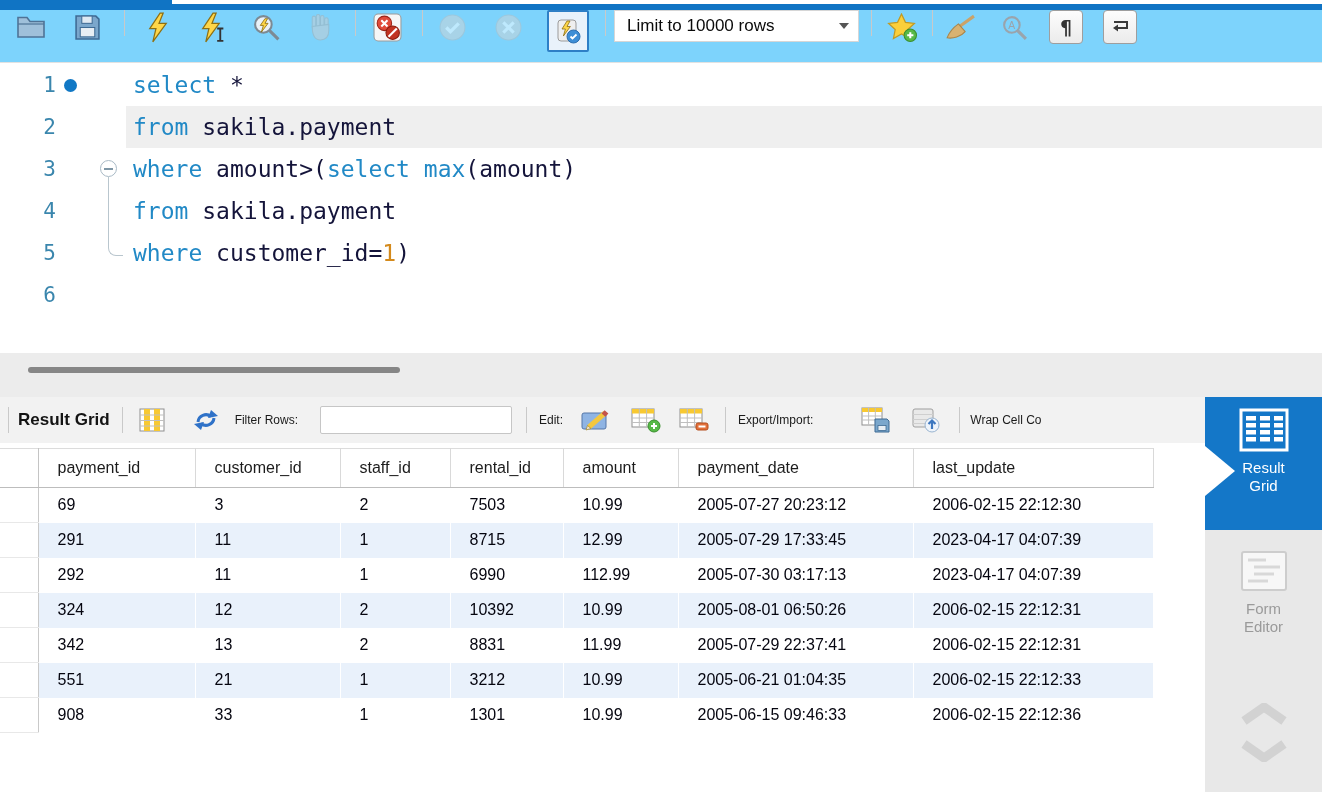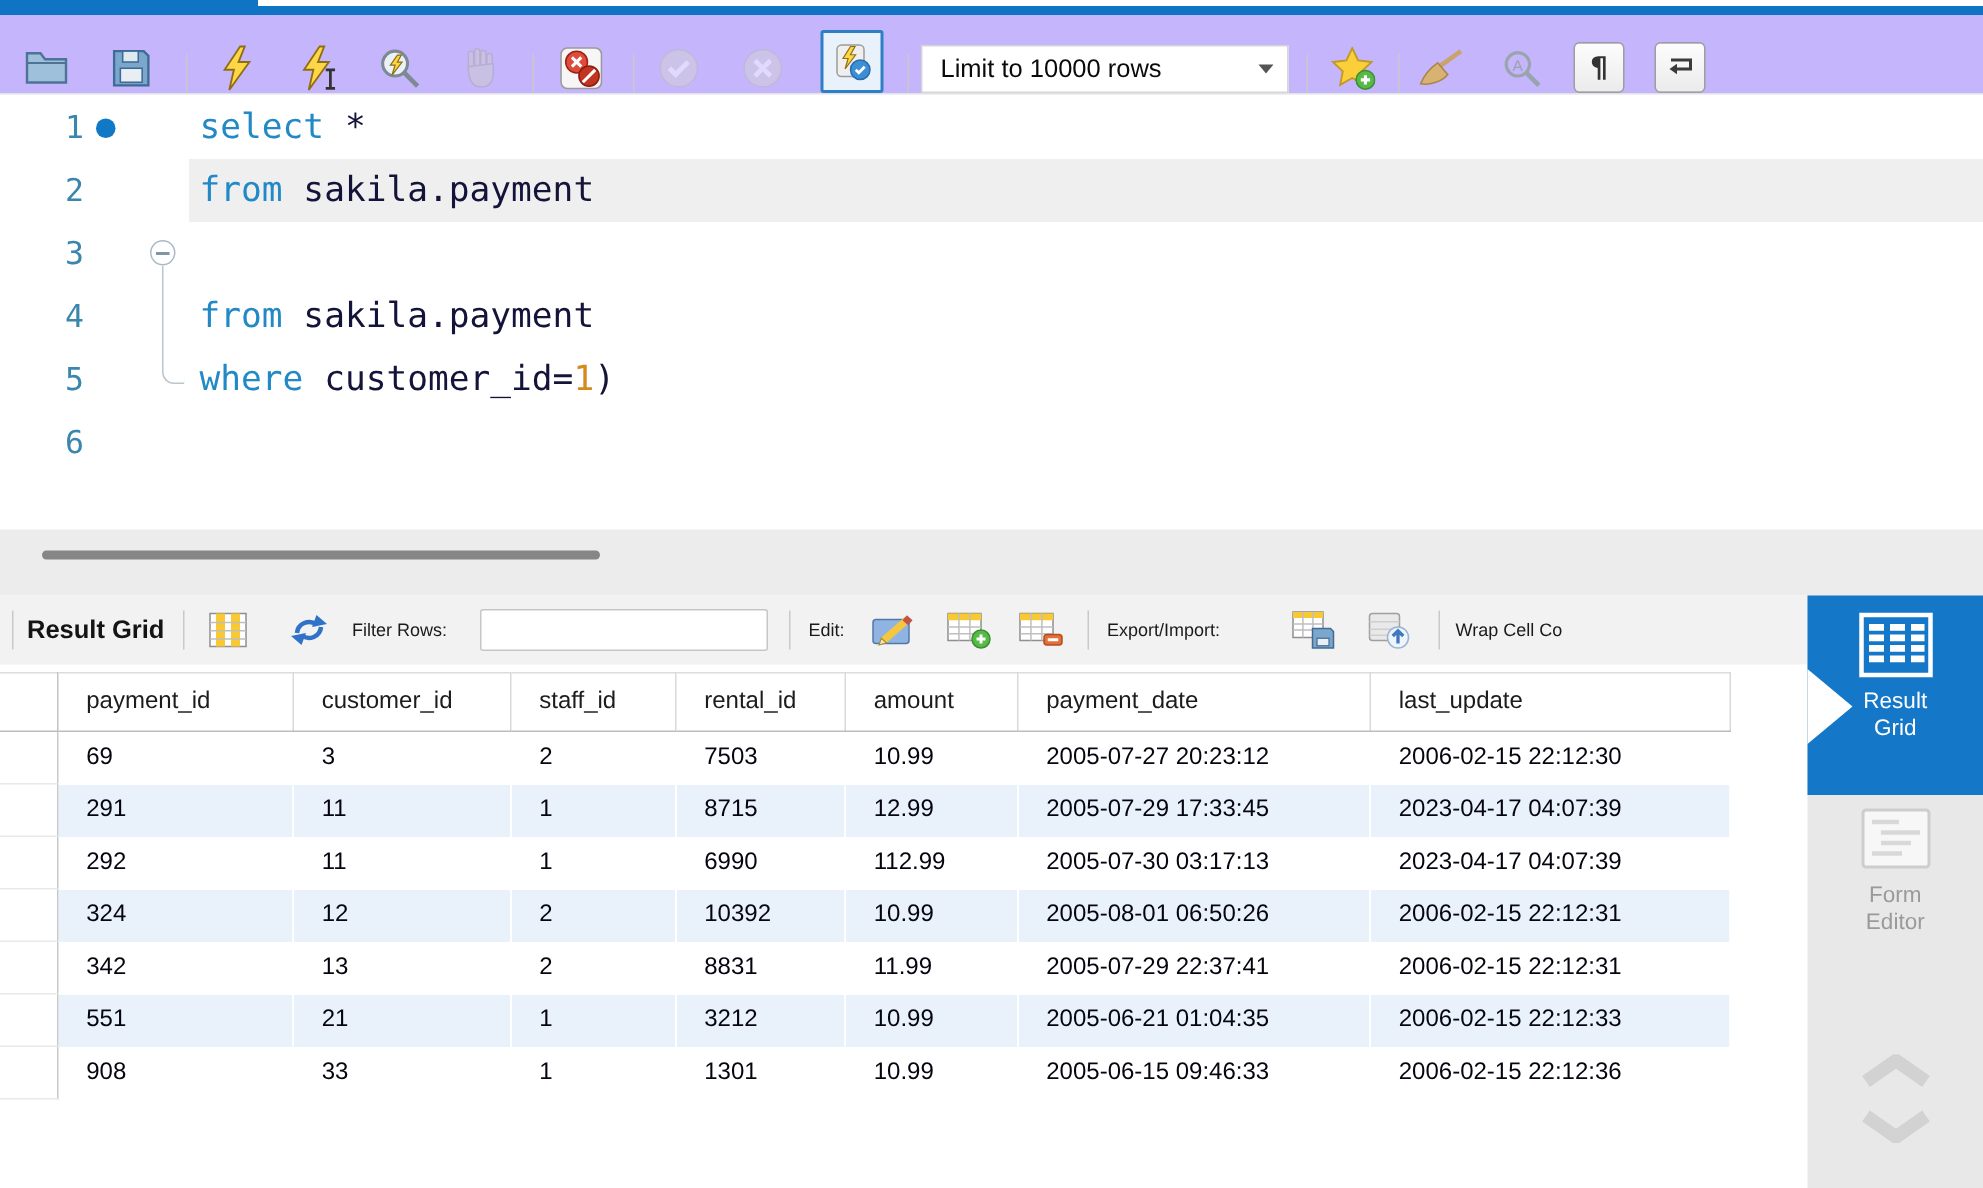--- a/index.html
+++ b/index.html
@@ -3,22 +3,22 @@
 <meta charset="utf-8">
 <style>
   html,body{margin:0;padding:0;}
   body{width:1322px;height:792px;position:relative;overflow:hidden;background:#fff;
        font-family:"Liberation Sans",sans-serif;color:#111;}
   .abs{position:absolute;}
   
   #tab-indicator{left:0;top:0;width:172px;height:10px;background:#1074c4;}
   #tab-line{left:172px;top:4px;right:0;height:6px;background:#1074c4;}
   
-  #toolbar{left:0;top:10px;right:0;height:52px;background:#c4b5fd;border-bottom:1px solid #e2e2e2;
-           display:flex;align-items:flex-end;}
+  #toolbar{left:0;top:10px;right:0;height:52px;background:#7dd3fc;border-bottom:1px solid #e2e2e2;
+           display:flex;align-items:flex-start;}
   .tbtn{width:34px;height:34px;display:flex;align-items:center;justify-content:center;flex:none;}
   .sep{width:1px;height:26px;background:#c9c9c9;flex:none;}
   .disabled{opacity:.5;filter:grayscale(1);}
   #autocommit-btn{width:38px;height:38px;border:2px solid #2e7fc6;background:#e9f2fb;border-radius:2px;
            display:flex;align-items:center;justify-content:center;flex:none;}
   #limit-dropdown{height:30px;width:222px;background:#fff;border:1px solid #d6d6d6;display:flex;
            align-items:center;justify-content:space-between;padding:0 9px 0 12px;font-size:17px;color:#0a0a0a;flex:none;}
   .caret{width:0;height:0;border-left:5px solid transparent;border-right:5px solid transparent;border-top:6px solid #555;}
   .iconbox{width:32px;height:32px;border:1px solid #9e9e9e;border-radius:4px;
            background:linear-gradient(#fdfdfd,#ebebeb);display:flex;align-items:center;justify-content:center;flex:none;}
@@ -59,21 +59,21 @@
   td.d{border-right:1px solid #fff;}
   td.g{padding:0;background:#fff;border-right:1px solid #c9c9c9;border-bottom:1px solid #e8e8e8;}
   tbody tr:nth-child(even) td.d{background:#e9f1fb;}
   .rowmarker{display:block;width:0;height:0;border-left:11px solid #2b2b2b;
      border-top:7px solid transparent;border-bottom:7px solid transparent;margin-left:11px;}
   
   #sidebar{left:1205px;top:397px;width:117px;height:395px;background:#e8e8e8;}
   #tab-result-grid{height:133px;background:#1477c8;display:flex;flex-direction:column;align-items:center;
      padding-top:11px;box-sizing:border-box;}
   #tab-result-grid .slabel{color:#fff;font-size:15px;line-height:18px;text-align:center;margin-top:7px;width:60px;}
-  #tab-form-editor{display:flex;flex-direction:column;align-items:center;padding-top:8px;}
+  #tab-form-editor{display:flex;flex-direction:column;align-items:center;padding-top:20px;}
   #tab-form-editor .slabel{color:#9a9a9a;font-size:15px;line-height:18px;text-align:center;margin-top:8px;width:60px;}
   #panel-arrow{left:1205px;top:446px;width:0;height:0;border-top:25px solid transparent;
      border-bottom:25px solid transparent;border-left:30px solid #fff;}
   .chev{left:1240px;}
 </style>
 </head>
 <body>
 
 <div class="abs" id="tab-indicator"></div>
 <div class="abs" id="tab-line"></div>
@@ -202,20 +202,21 @@
   <div class="abs lnum" style="top:211px">6</div>
 
   <div class="abs" id="bp-dot"></div>
   <div class="abs" id="fold-icon">
       <div class="minus"></div>
     </div>
   <div class="abs" id="guide-line"></div>
 
   <div class="abs code-line" style="top:1px"><span class="kw">select</span><span class="pl"> *</span></div>
   <div class="abs code-line" style="top:43px"><span class="kw">from</span><span class="pl"> sakila.payment</span></div>
+  <div class="abs code-line" style="top:85px"><span class="kw">where</span><span class="pl"> amount&gt;(</span><span class="kw">select</span><span class="kw"> max</span><span class="pl">(amount)</span></div>
   <div class="abs code-line" style="top:127px"><span class="kw">from</span><span class="pl"> sakila.payment</span></div>
   <div class="abs code-line" style="top:169px"><span class="kw">where</span><span class="pl"> customer_id=</span><span class="numlit">1</span><span class="pl">)</span></div>
 </div>
 
 <div class="abs" id="splitter">
   <div class="abs" id="splitter-handle"></div>
 </div>
 
 <div class="abs" id="rtoolbar">
   <div class="sep" style="margin-left:8px"></div>

